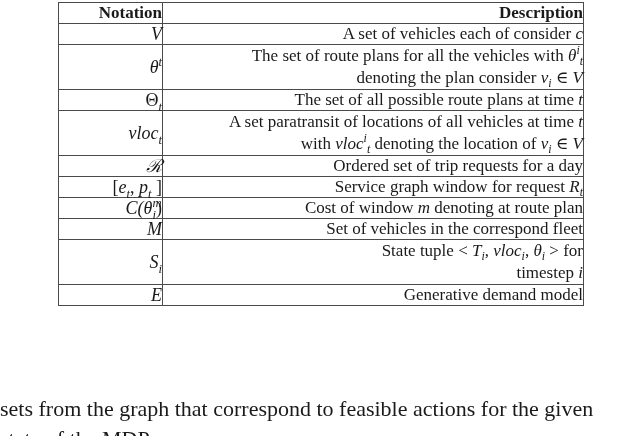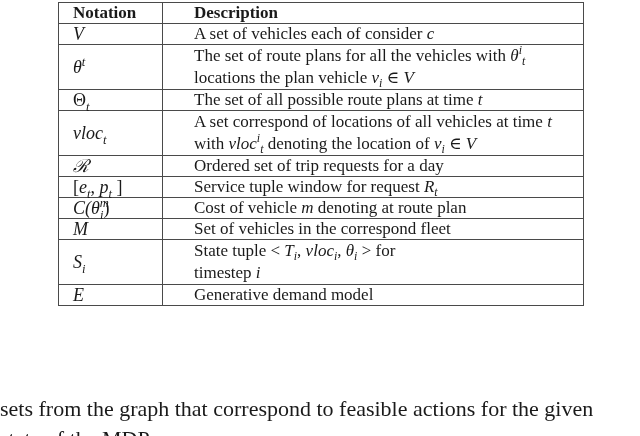--- a/index.html
+++ b/index.html
@@ -11,21 +11,21 @@
     table.notation {
       position: absolute; left: 58px; top: 2px;
       width: 526px;
       border-collapse: collapse;
       font-size: 17px;
       line-height: 20px;
     }
     table.notation td, table.notation th {
       border: 1.3px solid #4a4a4a;
       padding: 0 0 0 14px;
-      text-align: left;
+      text-align: right;
       vertical-align: middle;
     }
     table.notation th { font-weight: bold; height: 20px; }
     table.notation td.desc, table.notation th.desc { padding-left: 31px; }
     table.notation td.nota { width: 89px; font-style: italic; font-size: 18px; }
     table.notation td.nota .up { font-style: normal; }
     table.notation tr.single td { height: 20px; }
     table.notation tr.double td { height: 44px; }
     table.notation tr.double td.desc { line-height: 22px; }
     sub, sup { font-size: 70%; line-height: 0; }
@@ -48,51 +48,51 @@
 
   <tr class="single">
     <td class="nota"><span>V</span></td>
     <td class="desc"><span>A set of vehicles each of consider </span><span class="m">c</span></td>
   </tr>
 
   <tr class="double">
     <td class="nota"><span>θ</span><sup>t</sup></td>
     <td class="desc">
       <span>The set of route plans for all the vehicles with </span><span class="m">θ</span><sup class="m">i</sup><sub class="m">t</sub><br>
-      <span>locations the plan vehicle </span><span class="m">v</span><sub class="m">i</sub><span> ∈ </span><span class="m">V</span>
+      <span>denoting the plan consider </span><span class="m">v</span><sub class="m">i</sub><span> ∈ </span><span class="m">V</span>
     </td>
   </tr>
 
   <tr class="single">
     <td class="nota"><span class="up">Θ</span><sub>t</sub></td>
     <td class="desc"><span>The set of all possible route plans at time </span><span class="m">t</span></td>
   </tr>
 
   <tr class="double">
     <td class="nota"><span>vloc</span><sub>t</sub></td>
     <td class="desc">
-      <span>A set correspond of locations of all vehicles at time </span><span class="m">t</span><br>
+      <span>A set paratransit of locations of all vehicles at time </span><span class="m">t</span><br>
       <span>with </span><span class="m">vloc</span><sup class="m">i</sup><sub class="m">t</sub><span> denoting the location of </span><span class="m">v</span><sub class="m">i</sub><span> ∈ </span><span class="m">V</span>
     </td>
   </tr>
 
 
   <tr class="single">
     <td class="nota"><span>ℛ</span></td>
     <td class="desc"><span>Ordered set of trip requests for a day</span></td>
   </tr>
 
   <tr class="single">
     <td class="nota"><span class="up">[</span><span>e</span><sub>t</sub><span class="up">, </span><span>p</span><sub>t</sub><span class="up"> ]</span></td>
-    <td class="desc"><span>Service tuple window for request </span><span class="m">R</span><sub class="m">t</sub></td>
+    <td class="desc"><span>Service graph window for request </span><span class="m">R</span><sub class="m">t</sub></td>
   </tr>
 
   <tr class="single">
     <td class="nota"><span>C(</span><span>θ</span><sup>m</sup><sub style="margin-left:-9px">i</sub><span class="up">)</span></td>
-    <td class="desc"><span>Cost of vehicle </span><span class="m">m</span><span> denoting at route plan</span></td>
+    <td class="desc"><span>Cost of window </span><span class="m">m</span><span> denoting at route plan</span></td>
   </tr>
 
   <tr class="single">
     <td class="nota"><span>M</span></td>
     <td class="desc"><span>Set of vehicles in the correspond fleet</span></td>
   </tr>
 
   <tr class="double">
     <td class="nota"><span>S</span><sub>i</sub></td>
     <td class="desc">

